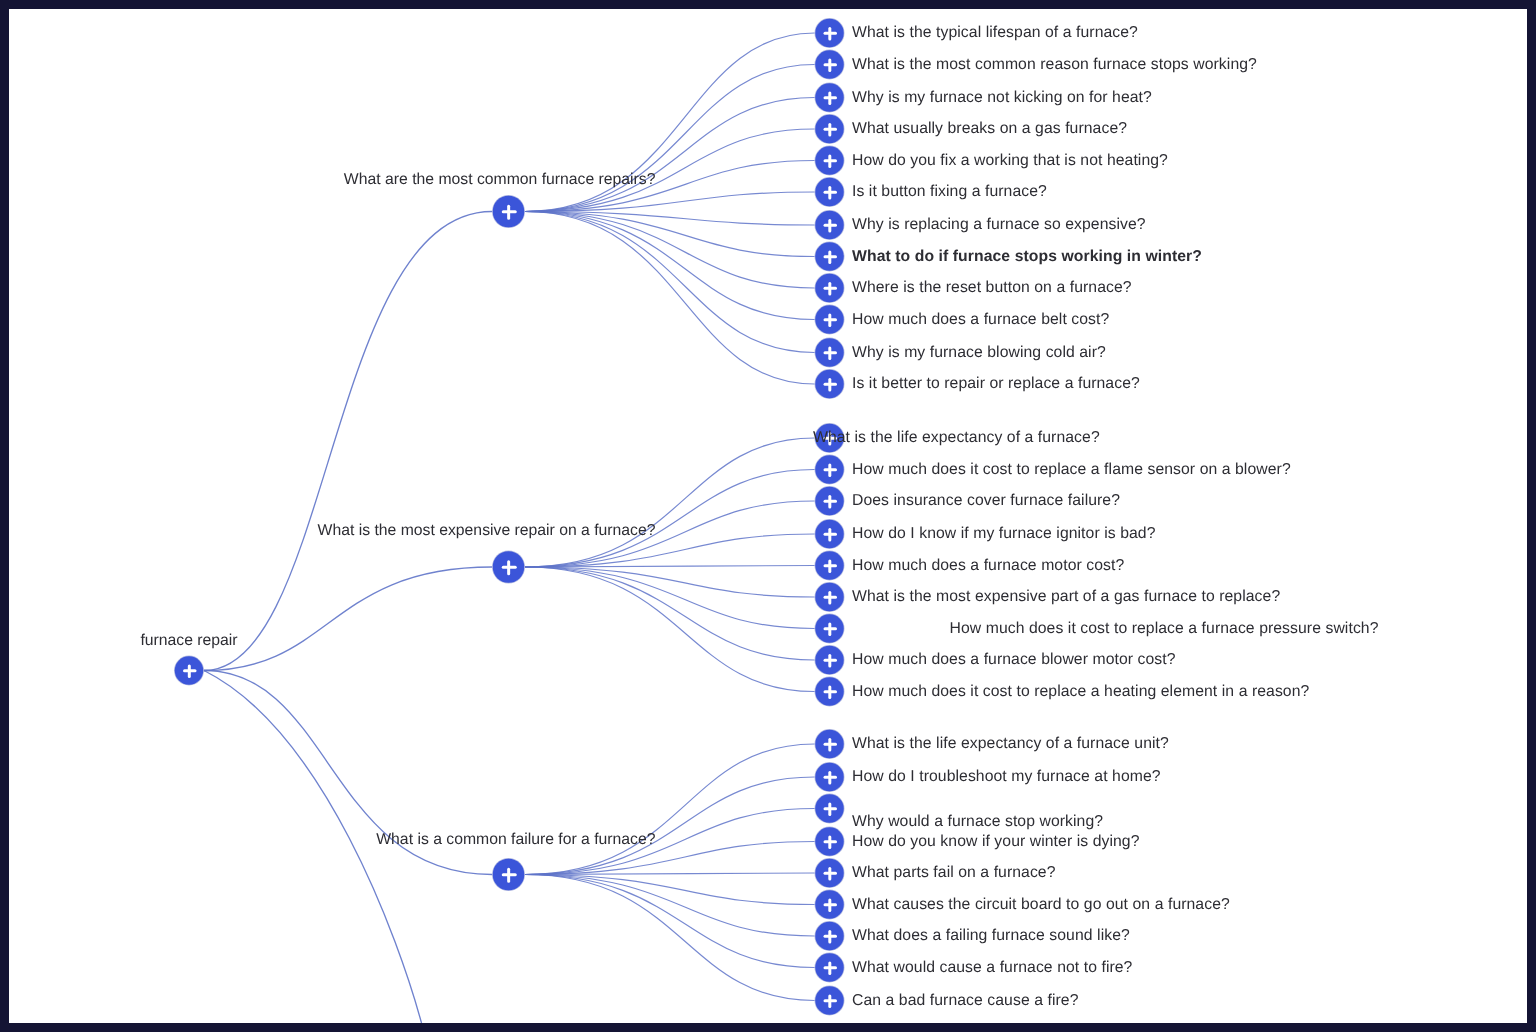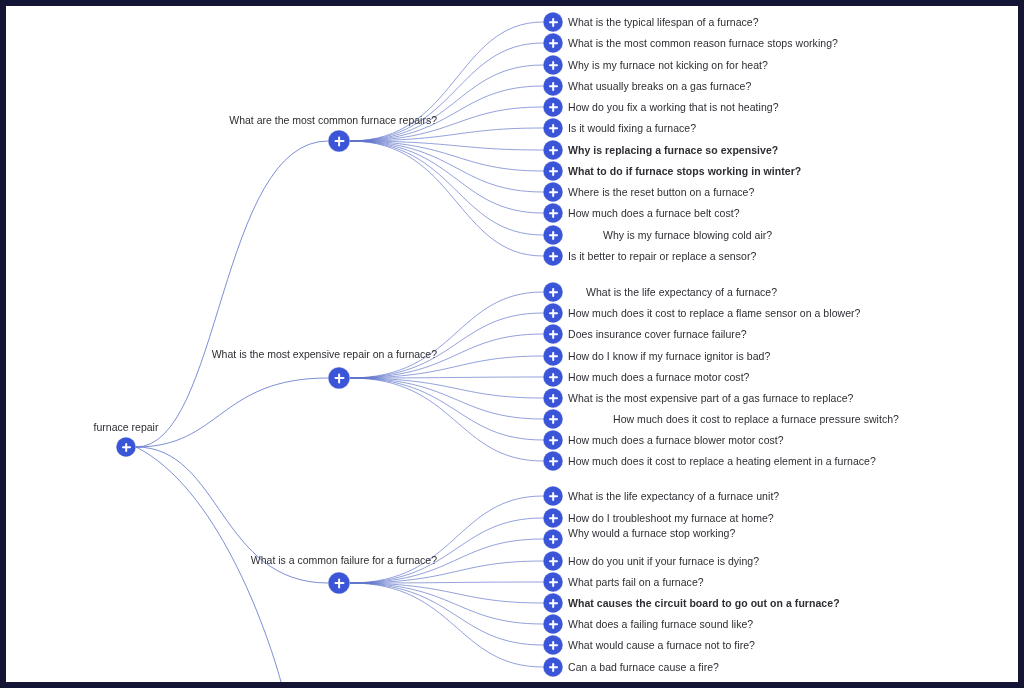--- a/index.html
+++ b/index.html
@@ -120,67 +120,67 @@
         <div class="leaf-label" style="left: 562px; top: 16px;">What is the typical lifespan of a furnace?</div>
         <div class="node" style="left: 547px; top: 37px;"></div>
         <div class="leaf-label" style="left: 562px; top: 37px;">What is the most common reason furnace stops working?</div>
         <div class="node" style="left: 547px; top: 59px;"></div>
         <div class="leaf-label" style="left: 562px; top: 59px;">Why is my furnace not kicking on for heat?</div>
         <div class="node" style="left: 547px; top: 80px;"></div>
         <div class="leaf-label" style="left: 562px; top: 80px;">What usually breaks on a gas furnace?</div>
         <div class="node" style="left: 547px; top: 101px;"></div>
         <div class="leaf-label" style="left: 562px; top: 101px;">How do you fix a working that is not heating?</div>
         <div class="node" style="left: 547px; top: 122px;"></div>
-        <div class="leaf-label" style="left: 562px; top: 122px;">Is it would fixing a furnace?</div>
+        <div class="leaf-label" style="left: 562px; top: 122px;">Is it button fixing a furnace?</div>
         <div class="node" style="left: 547px; top: 144px;"></div>
-        <div class="leaf-label" style="left: 562px; top: 144px; font-weight: bold;">Why is replacing a furnace so expensive?</div>
+        <div class="leaf-label" style="left: 562px; top: 144px;">Why is replacing a furnace so expensive?</div>
         <div class="node" style="left: 547px; top: 165px;"></div>
         <div class="leaf-label" style="left: 562px; top: 165px; font-weight: bold;">What to do if furnace stops working in winter?</div>
         <div class="node" style="left: 547px; top: 186px;"></div>
         <div class="leaf-label" style="left: 562px; top: 186px;">Where is the reset button on a furnace?</div>
         <div class="node" style="left: 547px; top: 207px;"></div>
         <div class="leaf-label" style="left: 562px; top: 207px;">How much does a furnace belt cost?</div>
         <div class="node" style="left: 547px; top: 229px;"></div>
-        <div class="leaf-label" style="left: 562px; top: 229px; margin-left: 35px;">Why is my furnace blowing cold air?</div>
+        <div class="leaf-label" style="left: 562px; top: 229px;">Why is my furnace blowing cold air?</div>
         <div class="node" style="left: 547px; top: 250px;"></div>
-        <div class="leaf-label" style="left: 562px; top: 250px;">Is it better to repair or replace a sensor?</div>
+        <div class="leaf-label" style="left: 562px; top: 250px;">Is it better to repair or replace a furnace?</div>
         <div class="node branch" style="left: 333px; top: 372px;"></div>
         <div class="branch-label" style="left: 431px; top: 348px;">What is the most expensive repair on a furnace?</div>
         <div class="node" style="left: 547px; top: 286px;"></div>
-        <div class="leaf-label" style="left: 580px; top: 286px;">What is the life expectancy of a furnace?</div>
+        <div class="leaf-label" style="left: 536px; top: 286px;">What is the life expectancy of a furnace?</div>
         <div class="node" style="left: 547px; top: 307px;"></div>
         <div class="leaf-label" style="left: 562px; top: 307px;">How much does it cost to replace a flame sensor on a blower?</div>
         <div class="node" style="left: 547px; top: 328px;"></div>
         <div class="leaf-label" style="left: 562px; top: 328px;">Does insurance cover furnace failure?</div>
         <div class="node" style="left: 547px; top: 350px;"></div>
         <div class="leaf-label" style="left: 562px; top: 350px;">How do I know if my furnace ignitor is bad?</div>
         <div class="node" style="left: 547px; top: 371px;"></div>
         <div class="leaf-label" style="left: 562px; top: 371px;">How much does a furnace motor cost?</div>
         <div class="node" style="left: 547px; top: 392px;"></div>
         <div class="leaf-label" style="left: 562px; top: 392px;">What is the most expensive part of a gas furnace to replace?</div>
         <div class="node" style="left: 547px; top: 413px;"></div>
-        <div class="leaf-label" style="left: 562px; top: 413px; padding-left: 45px;">How much does it cost to replace a furnace pressure switch?</div>
+        <div class="leaf-label" style="left: 582px; top: 413px; padding-left: 45px;">How much does it cost to replace a furnace pressure switch?</div>
         <div class="node" style="left: 547px; top: 434px;"></div>
         <div class="leaf-label" style="left: 562px; top: 434px;">How much does a furnace blower motor cost?</div>
         <div class="node" style="left: 547px; top: 455px;"></div>
-        <div class="leaf-label" style="left: 562px; top: 455px;">How much does it cost to replace a heating element in a furnace?</div>
+        <div class="leaf-label" style="left: 562px; top: 455px;">How much does it cost to replace a heating element in a reason?</div>
         <div class="node branch" style="left: 333px; top: 577px;"></div>
         <div class="branch-label" style="left: 431px; top: 554px;">What is a common failure for a furnace?</div>
         <div class="node" style="left: 547px; top: 490px;"></div>
         <div class="leaf-label" style="left: 562px; top: 490px;">What is the life expectancy of a furnace unit?</div>
         <div class="node" style="left: 547px; top: 512px;"></div>
         <div class="leaf-label" style="left: 562px; top: 512px;">How do I troubleshoot my furnace at home?</div>
         <div class="node" style="left: 547px; top: 533px;"></div>
-        <div class="leaf-label" style="left: 562px; top: 527px;">Why would a furnace stop working?</div>
+        <div class="leaf-label" style="left: 562px; top: 542px;">Why would a furnace stop working?</div>
         <div class="node" style="left: 547px; top: 555px;"></div>
-        <div class="leaf-label" style="left: 562px; top: 555px;">How do you unit if your furnace is dying?</div>
+        <div class="leaf-label" style="left: 562px; top: 555px;">How do you know if your winter is dying?</div>
         <div class="node" style="left: 547px; top: 576px;"></div>
         <div class="leaf-label" style="left: 562px; top: 576px;">What parts fail on a furnace?</div>
         <div class="node" style="left: 547px; top: 597px;"></div>
-        <div class="leaf-label" style="left: 562px; top: 597px; font-weight: bold;">What causes the circuit board to go out on a furnace?</div>
+        <div class="leaf-label" style="left: 562px; top: 597px;">What causes the circuit board to go out on a furnace?</div>
         <div class="node" style="left: 547px; top: 618px;"></div>
         <div class="leaf-label" style="left: 562px; top: 618px;">What does a failing furnace sound like?</div>
         <div class="node" style="left: 547px; top: 639px;"></div>
         <div class="leaf-label" style="left: 562px; top: 639px;">What would cause a furnace not to fire?</div>
         <div class="node" style="left: 547px; top: 661px;"></div>
         <div class="leaf-label" style="left: 562px; top: 661px;">Can a bad furnace cause a fire?</div>
       </div>
   </div>
 </div>
 

